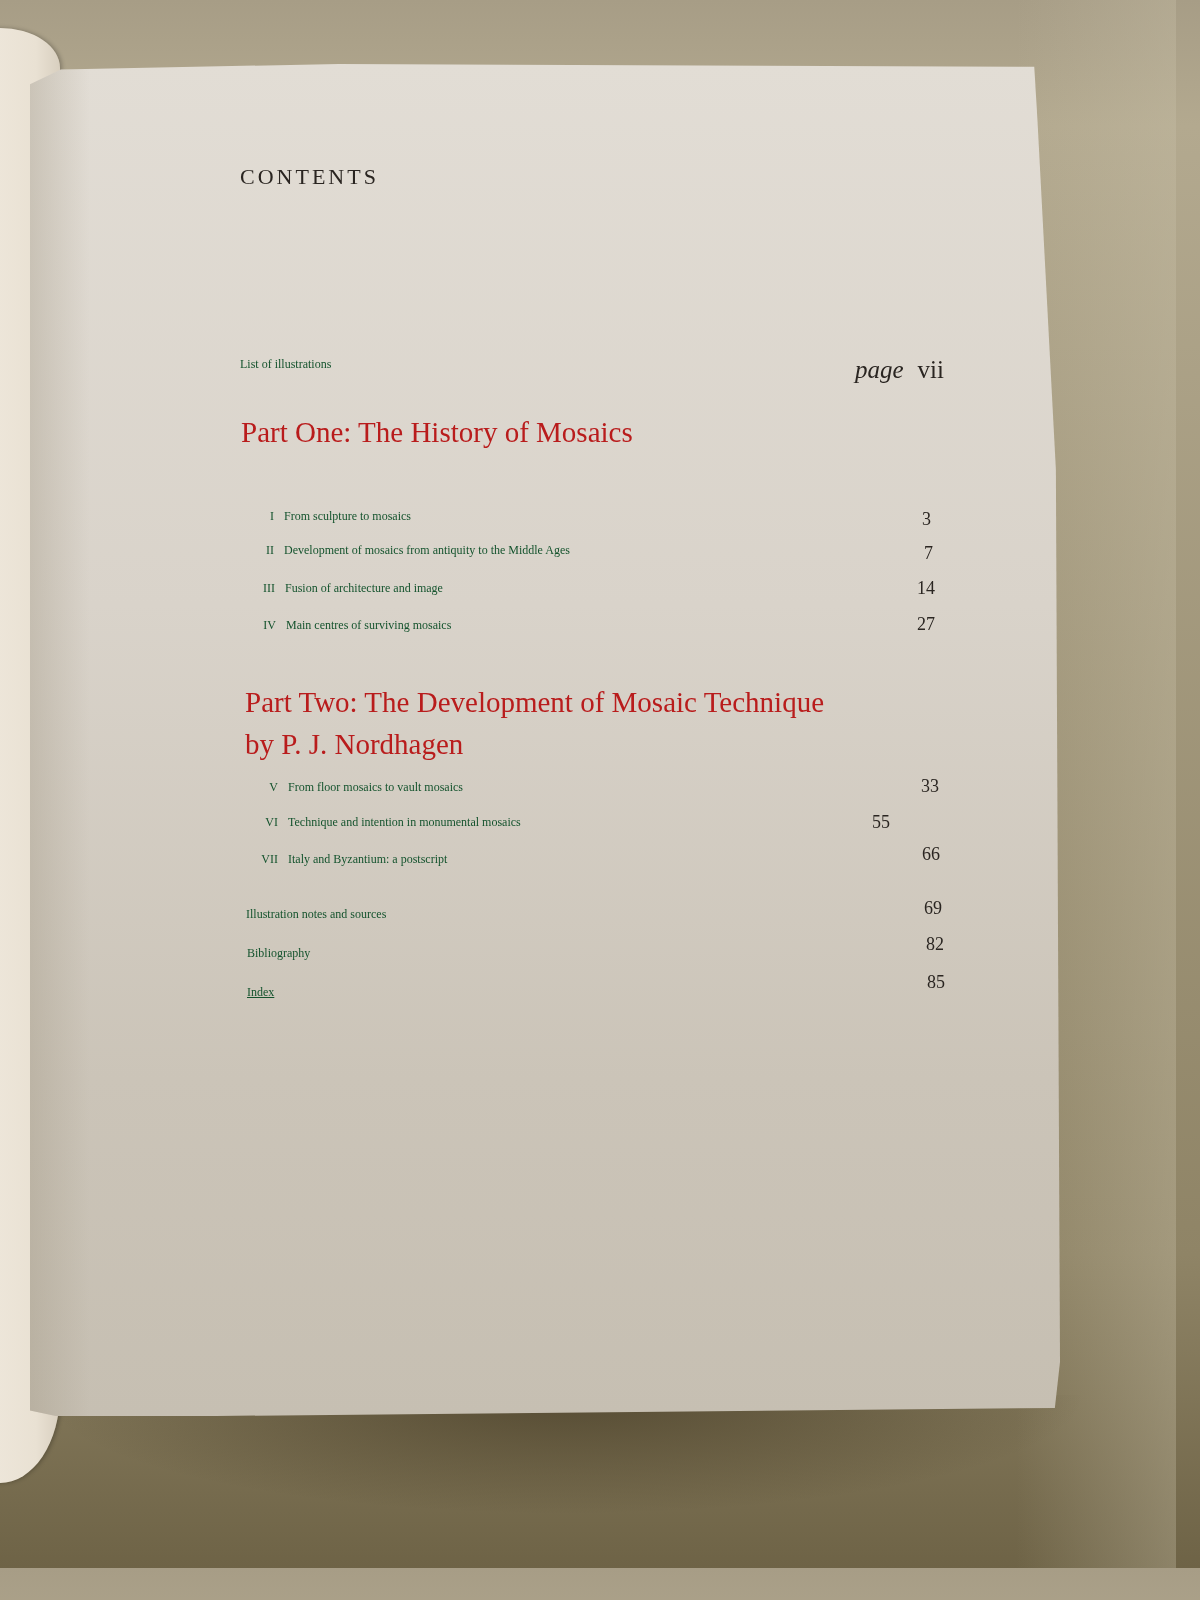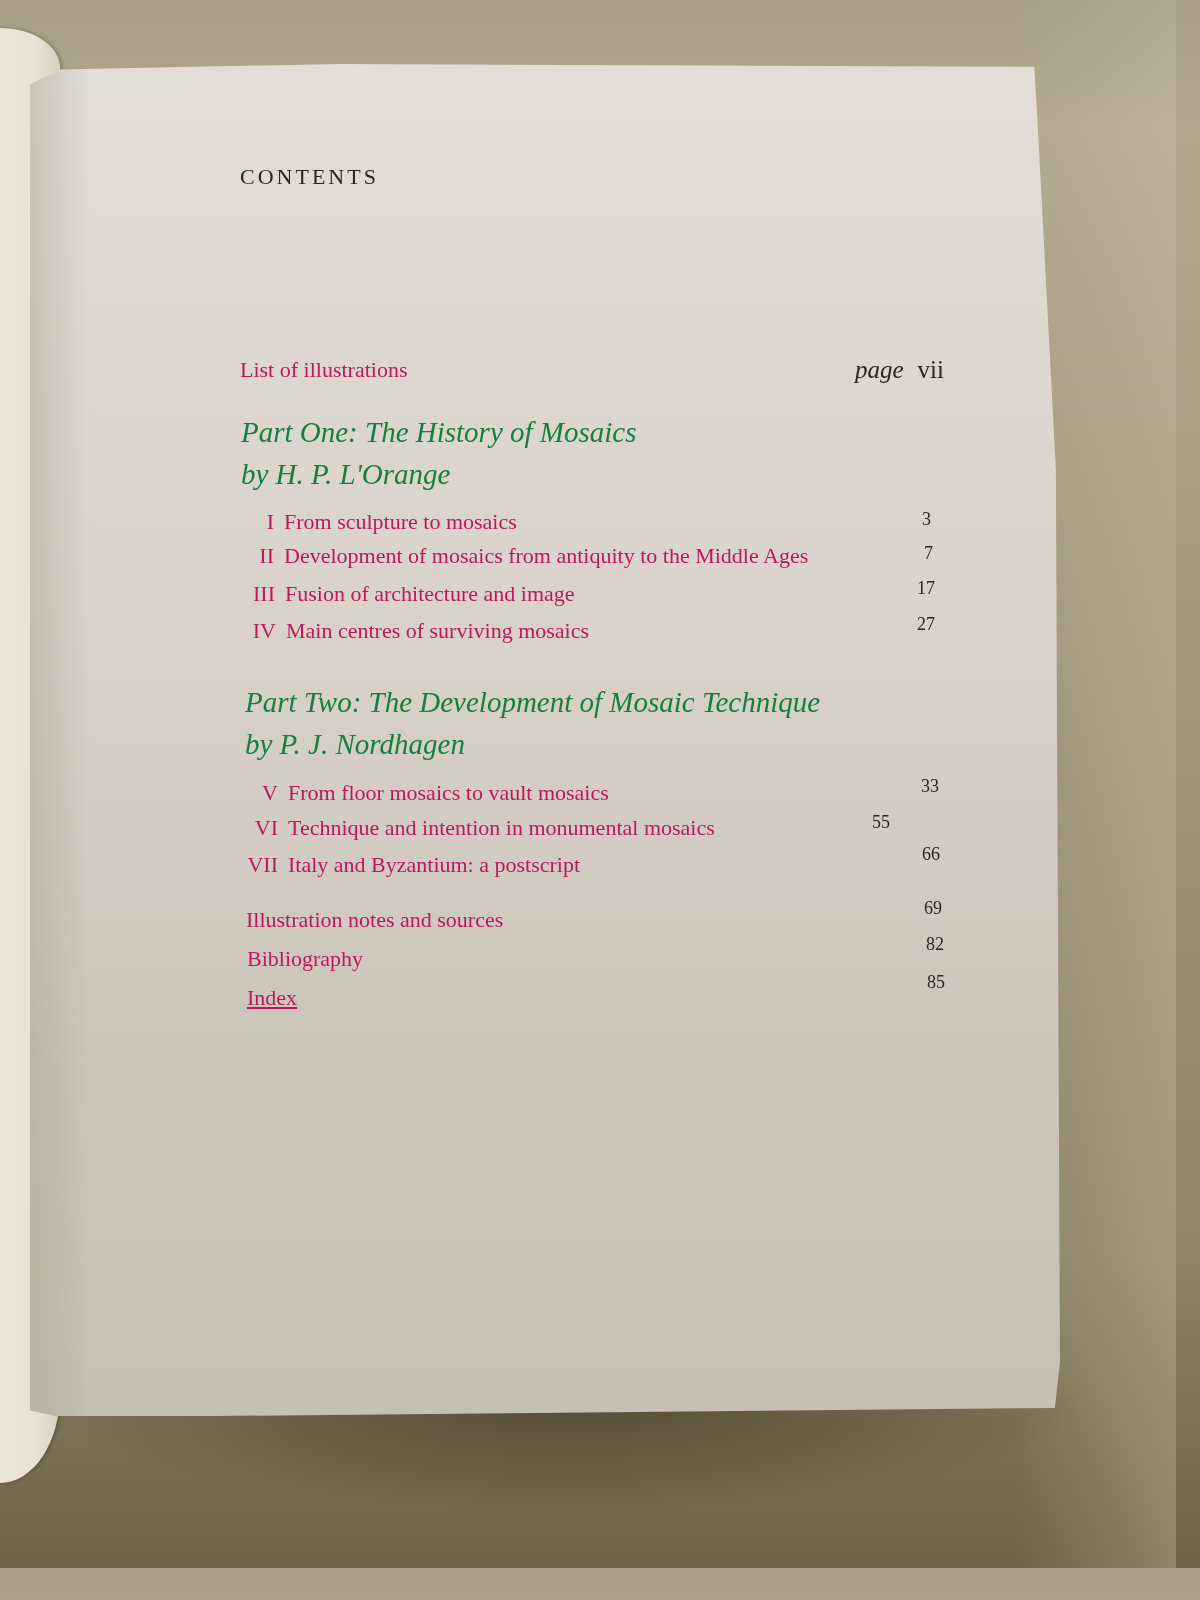--- a/index.html
+++ b/index.html
@@ -54,44 +54,43 @@
     .contents-title {
       position: absolute;
       left: 240px;
       top: 164px;
       font-size: 22px;
       letter-spacing: 3px;
       color: #2a2521;
     }
     .toc-row {
       position: absolute;
-      font-size: 22px;
-      color: #be185d;
+      font-size: 12px;
+      color: #14532d;
     }
     .toc-num {
       display: inline-block;
       width: 40px;
       text-align: right;
       margin-right: 10px;
     }
     .page-no {
       position: absolute;
       font-size: 18px;
       color: #2a2521;
       text-align: right;
     }
     .page-label {
       font-style: italic;
       margin-right: 14px;
     }
     .part-heading {
       position: absolute;
-      font-style: italic;
       font-size: 29px;
-      color: #15803d;
+      color: #b91c1c;
       line-height: 42px;
     }
   </style>
 </head>
 <body>
 
 <div class="surface-right"></div>
 <div class="shadow-bottom"></div>
 <div class="left-page"></div>
 
@@ -103,37 +102,36 @@
 
 <div class="toc-row" style="left:240px; top:357px;">
   <span>List of illustrations</span>
 </div>
 <div class="page-no" style="left:855px; top:356px; font-size:25px;">
   <span class="page-label">page</span><span>vii</span>
 </div>
 
 <div class="part-heading" style="left:241px; top:411px;">
   <div>Part One: The History of Mosaics</div>
-  <div>by H. P. L'Orange</div>
 </div>
 
 <div class="toc-row" style="left:234px; top:509px;">
   <span class="toc-num">I</span><span>From sculpture to mosaics</span>
 </div>
 <div class="page-no" style="left:922px; top:509px;">3</div>
 
 <div class="toc-row" style="left:234px; top:543px;">
   <span class="toc-num">II</span><span>Development of mosaics from antiquity to the Middle Ages</span>
 </div>
 <div class="page-no" style="left:924px; top:543px;">7</div>
 
 <div class="toc-row" style="left:235px; top:581px;">
   <span class="toc-num">III</span><span>Fusion of architecture and image</span>
 </div>
-<div class="page-no" style="left:917px; top:578px;">17</div>
+<div class="page-no" style="left:917px; top:578px;">14</div>
 
 <div class="toc-row" style="left:236px; top:618px;">
   <span class="toc-num">IV</span><span>Main centres of surviving mosaics</span>
 </div>
 <div class="page-no" style="left:917px; top:614px;">27</div>
 
 <div class="part-heading" style="left:245px; top:681px;">
   <div>Part Two: The Development of Mosaic Technique</div>
   <div>by P. J. Nordhagen</div>
 </div>

